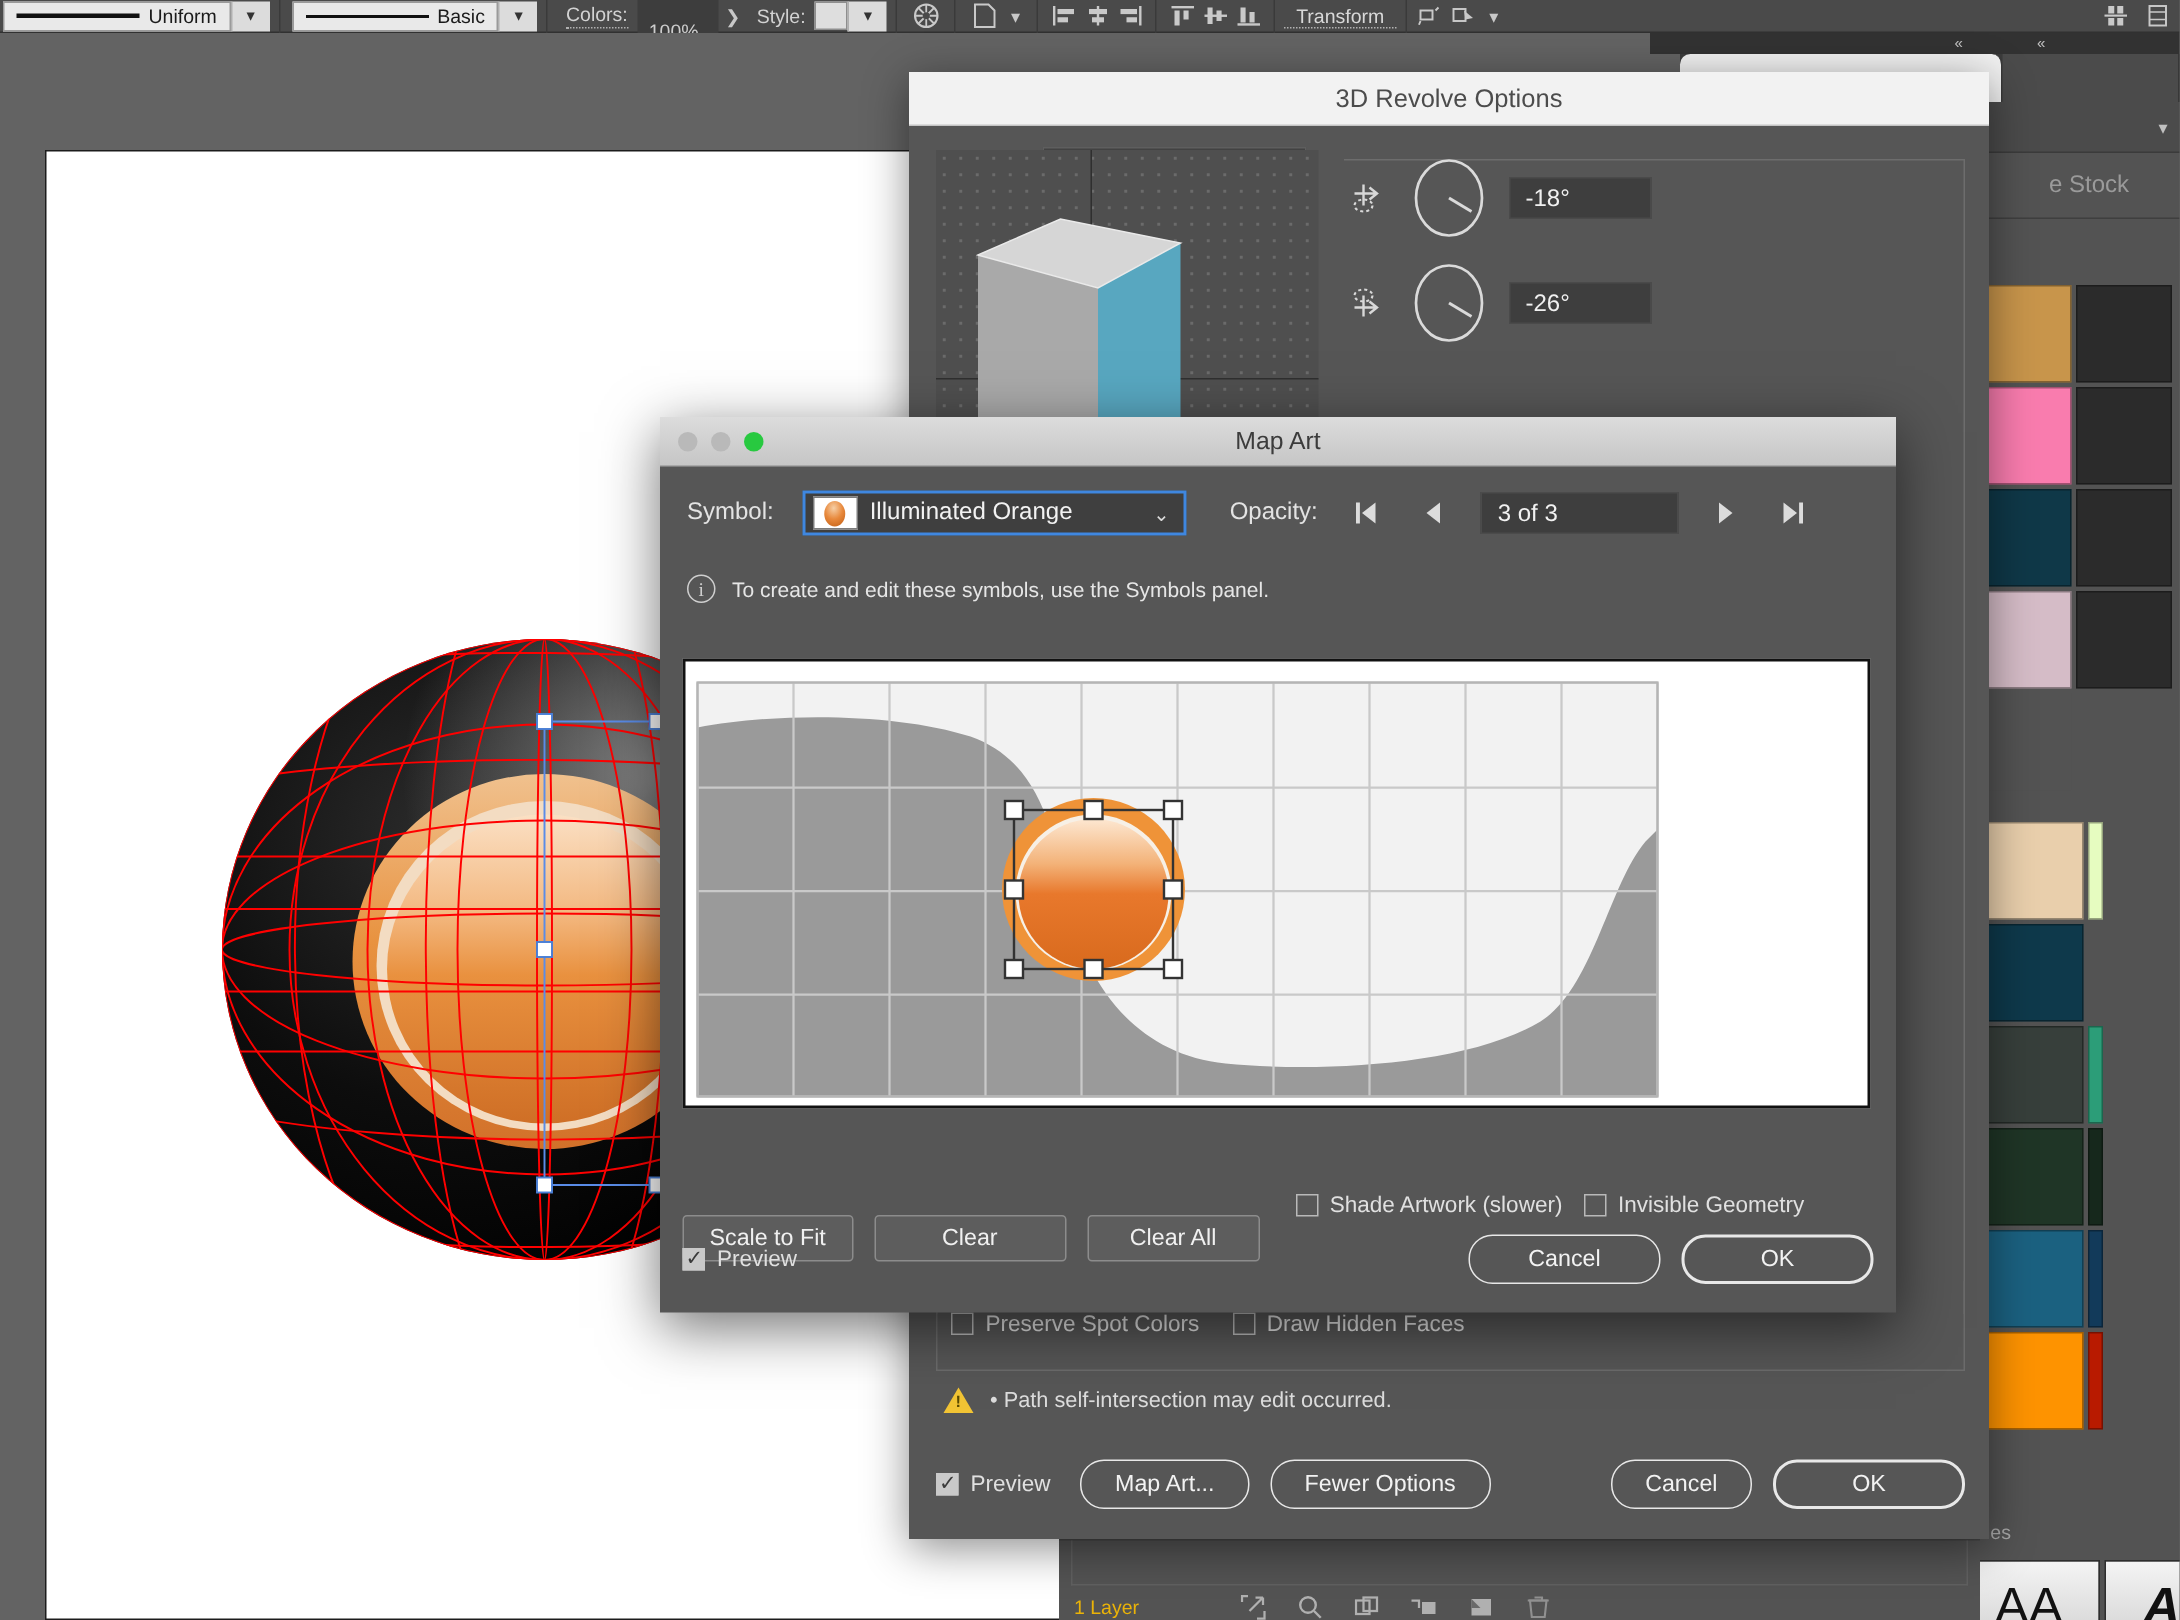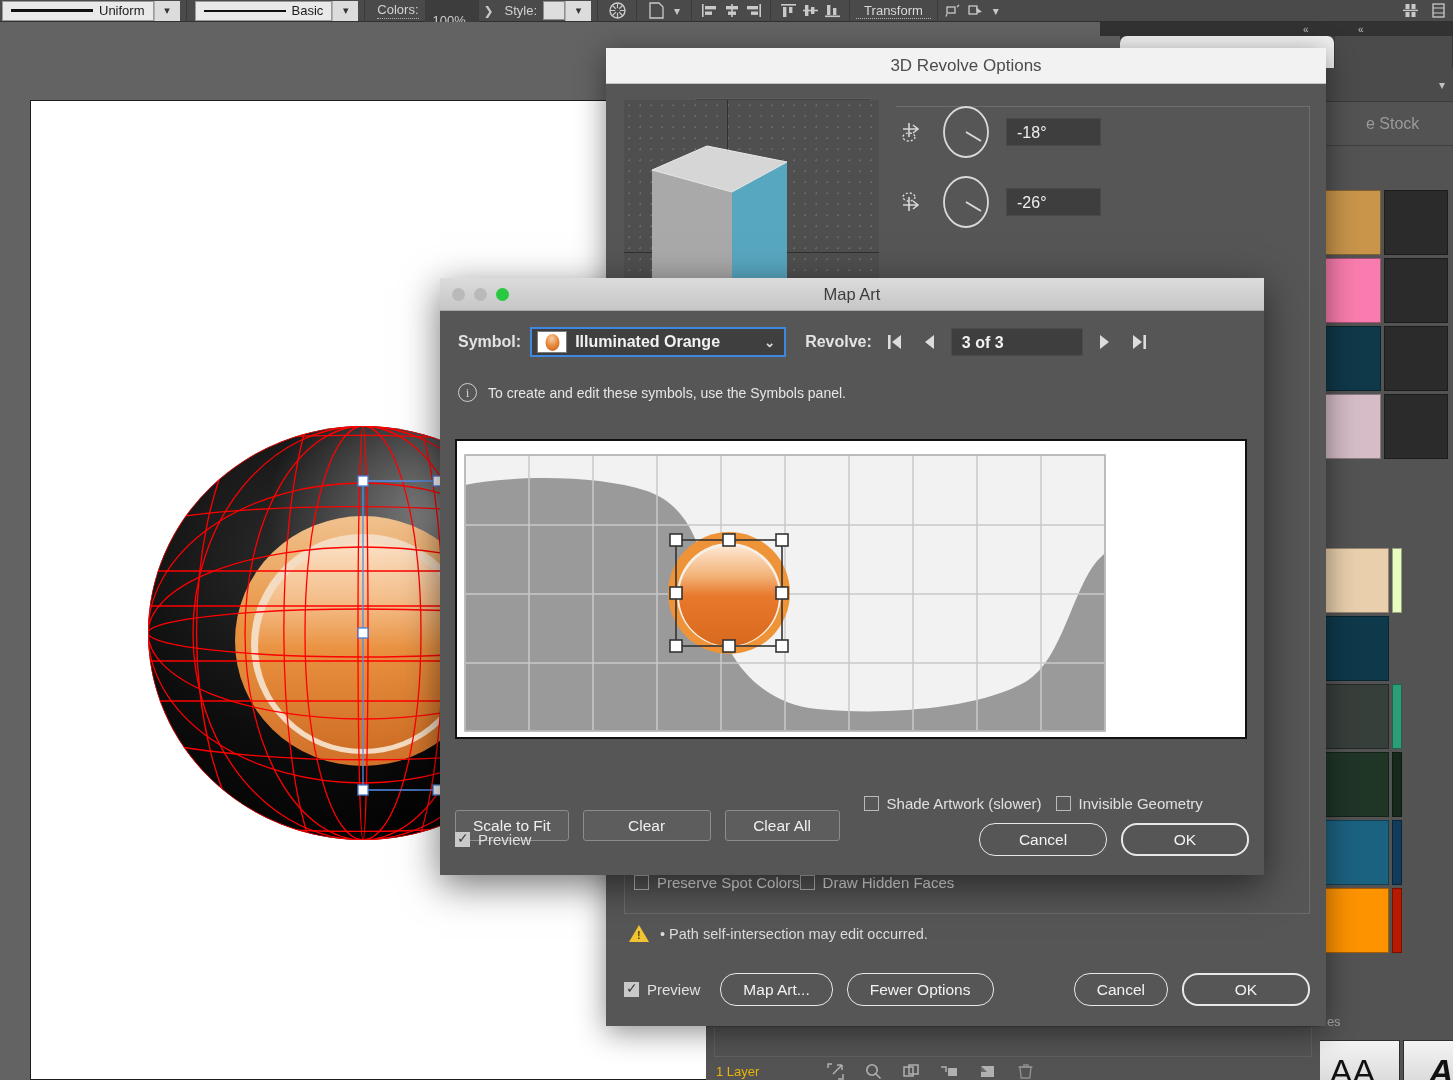--- a/index.html
+++ b/index.html
@@ -170,21 +170,21 @@
   .angle-row { display:flex; align-items:center; gap: 14px; margin-bottom: 18px; }
   .rot-icon { width: 30px; height: 34px; display:flex; align-items:center; justify-content:center; }
   .dial { width: 52px; height: 52px; }
   .angle-field {
     background: #3e3e3e; color: #f0f0f0; font-size: 16px;
     width: 95px; height: 28px; line-height: 28px; padding-left: 10px;
     border: 1px solid #4a4a4a;
   }
 
   .checkrow-spot {
-    position: absolute; left: 28px; top: 826px; display: flex; align-items:center;
+    position: absolute; left: 28px; top: 826px; display: flex; gap: 22px; align-items:center;
   }
   .fieldset-box {
     position: absolute; left: 18px; top: 806px; right: 16px; height: 60px;
     border: 1px solid #6b6b6b; border-top: none;
   }
   .warn-row { position:absolute; left: 22px; top: 876px; display:flex; align-items:center; gap: 10px;}
   .warn-tri { width: 0; height: 0; border-left: 10px solid transparent; border-right: 10px solid transparent;
               border-bottom: 17px solid #f2c434; }
   .warn-text { color:#dcdcdc; font-size: 14.5px; }
   .rev-footer { position:absolute; left: 18px; right: 16px; bottom: 20px;
@@ -221,21 +221,21 @@
     display:flex; align-items:center; justify-content:center;
     position: relative; border-bottom: 1px solid #a8a8a8;
   }
   .traffic { position:absolute; left: 12px; top: 10px; display:flex; gap: 9px; }
   .tl { width: 13px; height: 13px; border-radius: 50%; }
   .tl.r { background: #b9b9b9; }
   .tl.y { background: #b9b9b9; }
   .tl.g { background: #28c940; }
 
   .map-body { position: relative; padding: 16px 18px; }
-  .sym-row { display:flex; align-items:center; gap: 9px; font-weight: bold; }
+  .sym-row { display:flex; align-items:center; gap: 19px; }
   .sym-select {
     position: relative; display:flex; align-items:center;
     background: #3f3f3f; border: 2px solid #3f87e0;
     height: 30px; width: 256px; padding-left: 5px;
   }
   .sym-chip {
     width: 30px; height: 22px; background: #fff; border: 1px solid #7c7c7c;
     display:flex; align-items:center; justify-content:center;
   }
   .sym-name { color:#f2f2f2; font-size: 16px; margin-left: 8px; }
@@ -699,21 +699,21 @@
                     <stop offset="60%" stop-color="#e8893c"></stop>
                     <stop offset="100%" stop-color="#cf6d22"></stop>
                   </radialGradient>
                 </defs>
                 <ellipse cx="9.5" cy="9.5" rx="7" ry="8.5" fill="url(#symg)"></ellipse>
               </svg>
           </span>
           <span class="sym-name">Illuminated Orange</span>
           <span class="chev">⌄</span>
         </div>
-        <span class="lbl" style="margin-left:10px">Revolve:</span>
+        <span class="lbl" style="margin-left:10px">Opacity:</span>
         <span class="nav-btn">
           <svg width="18" height="20" viewBox="0 0 18 20">
               <rect x="3" y="3" width="2.6" height="14" fill="#dcdcdc"></rect>
               <path d="M16 3 L7 10 L16 17 Z" fill="#dcdcdc"></path>
             </svg>
         </span>
         <span class="nav-btn">
           <svg width="18" height="20" viewBox="0 0 18 20">
               <path d="M14 3 L5 10 L14 17 Z" fill="#dcdcdc"></path>
             </svg>

